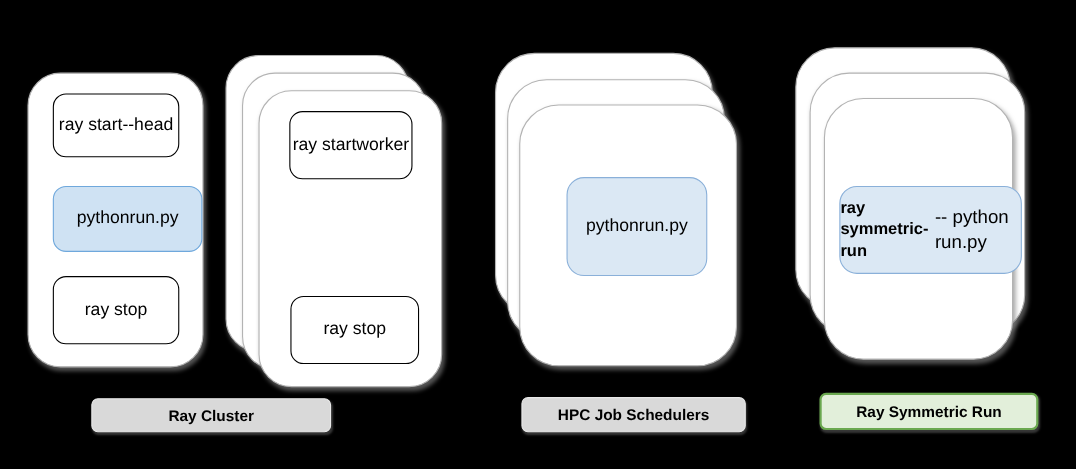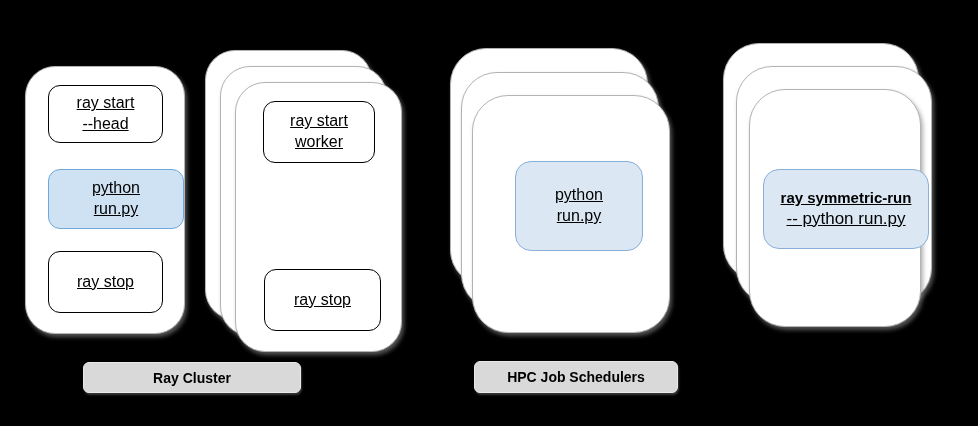--- a/index.html
+++ b/index.html
@@ -21,30 +21,29 @@
     background: var(--card-color, #ffffff);
     border: 1px solid #b3b3b3;
     border-radius: 30px;
     box-shadow: 2px 3px 4px rgba(130,130,130,0.65);
   }
   .card.wide { border-radius: 36px; }
   
   .cmd {
     position: absolute;
     display: flex;
-    flex-direction: column;
+    flex-direction: row;
     align-items: center;
     justify-content: center;
     text-align: left;
     background: #ffffff;
     border: 1.5px solid #000000;
     border-radius: 12px;
     font-size: 16px;
     line-height: 1.3;
-    text-decoration: underline;
   }
   .cmd .line { display: block; }
   .cmd.blue {
     background: var(--accent-blue-fill, #cfe2f3);
     border-color: var(--accent-blue-border, #6fa8dc);
   }
   .cmd.softblue {
     background: var(--soft-blue-fill, #dbe8f4);
     border: 1px solid var(--soft-blue-border, #8ab0d9);
     border-radius: 16px;
@@ -152,14 +151,15 @@
     <div class="card wide g4-front">
       <div class="cmd softblue g4-b1">
         <span class="line sym-title">ray symmetric-run</span>
         <span class="line sym-sub">-- python run.py</span>
       </div>
     </div>
   </div>
 
   <div class="label-bar gray lbl-cluster">Ray Cluster</div>
   <div class="label-bar gray lbl-hpc">HPC Job Schedulers</div>
+  <div class="label-bar green lbl-symmetric">Ray Symmetric Run</div>
 
 </div>
 
 </body></html>

